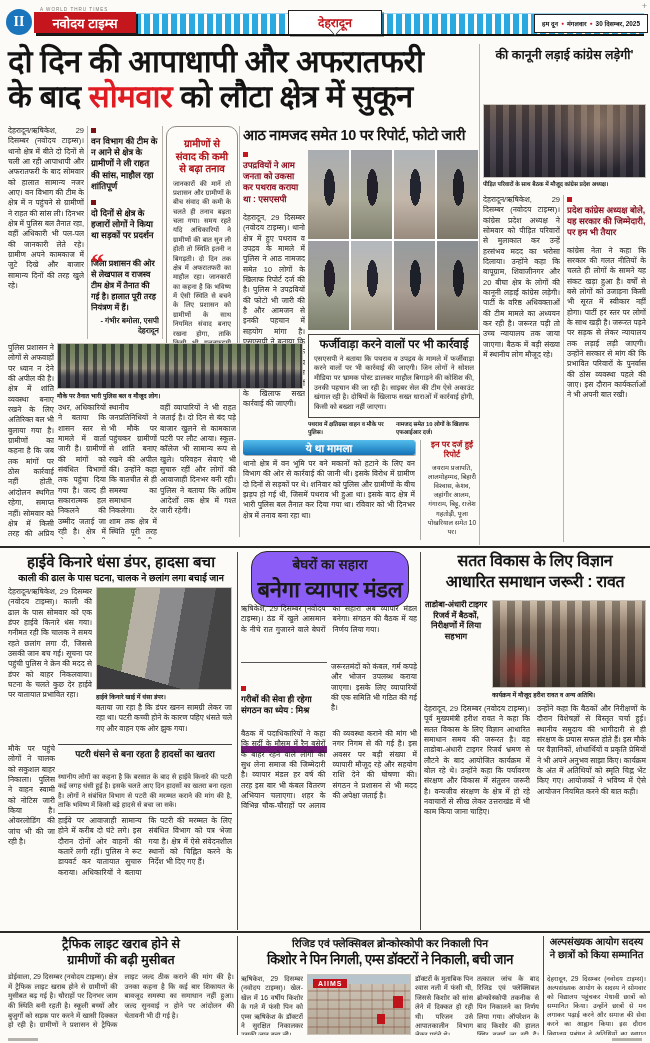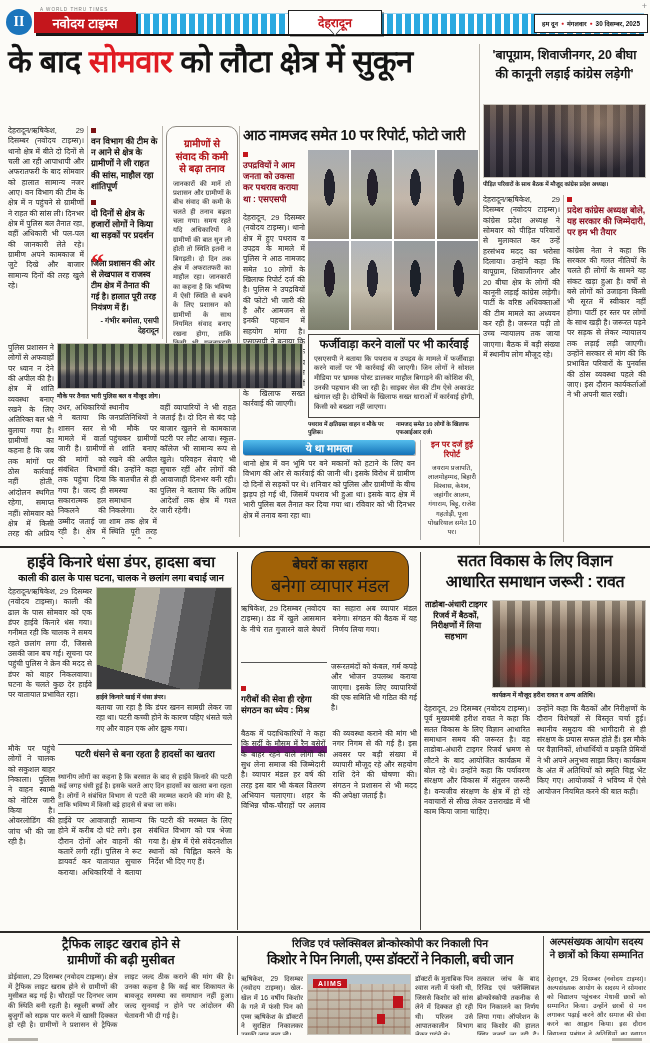--- a/index.html
+++ b/index.html
@@ -33,21 +33,21 @@
   .roundbox{border:1.5px solid #8f8b83;border-radius:10px;padding:11px 6px;background:#fdfcf9;}
   .roundbox .t{color:#b01116;font-weight:bold;font-size:10px;text-align:center;line-height:1.25;margin-bottom:3px;}
   .actionbox{border:1px solid #4a4642;padding:3px 5px;background:#fdfcf8;}
   .actionbox .t{font-weight:800;font-size:11.5px;text-align:center;line-height:1.2;margin-bottom:2px;color:#151515;}
   .strip-blue{background:linear-gradient(180deg,#54bdec 0%,#1472b8 100%);color:#fff;font-weight:bold;font-size:10.5px;display:flex;align-items:center;justify-content:center;border-radius:2px;box-shadow:1px 1px 0 rgba(0,0,0,.3);}
   .firbox{border-left:1px solid #aaa;padding-left:4px;}
   .firbox .t{color:#b01116;font-weight:bold;font-size:8.2px;text-align:center;line-height:1.25;margin-bottom:2px;}
   .quote{font-size:8px;font-weight:bold;line-height:1.35;color:#17120f;position:relative;padding-top:10px;}
   .quote:before{content:"“";position:absolute;top:-4px;left:0;font-size:26px;color:#e01b22;font-family:"Liberation Serif",serif;}
   .qby{font-size:7.5px;font-weight:bold;text-align:right;color:#222;margin-top:2px;}
-  .roundhead{border:1.5px solid #2e2c29;border-radius:16px;text-align:center;padding:3px 4px;background:#a16207;}
+  .roundhead{border:1.5px solid #2e2c29;border-radius:16px;text-align:center;padding:3px 4px;background:#8b5cf6;}
   .grid8{display:grid;grid-template-columns:repeat(4,1fr);grid-template-rows:repeat(2,1fr);gap:2px;background:#fff;}
   .grid8 .cell{background:
     radial-gradient(ellipse 22% 34% at 52% 42%,#23232e 0 60%,transparent 61%),
     linear-gradient(180deg,#a9adb2 0%,#b8b1a2 55%,#8f8878 100%);}
   .grid8 .cell:nth-child(2){filter:hue-rotate(18deg) brightness(.94);}
   .grid8 .cell:nth-child(3){filter:hue-rotate(-14deg) brightness(1.04);}
   .grid8 .cell:nth-child(4){filter:brightness(.88);}
   .grid8 .cell:nth-child(5){filter:hue-rotate(24deg) brightness(.92);}
   .grid8 .cell:nth-child(6){filter:brightness(1.06);}
   .grid8 .cell:nth-child(7){filter:hue-rotate(-20deg) brightness(.9);}
@@ -93,20 +93,21 @@
   <div class="abs edition-badge" style="left:288px;top:10px;width:92px;height:23px;">
       <span>देहरादून</span>
     </div>
   <div class="abs datebox" style="left:534px;top:14px;width:112px;height:17px;">
     <span class="datepart">हम दून</span>
       <span class="datepart">मंगलवार</span>
       <span class="datepart">30 दिसम्बर, 2025</span>
   </div>
 
   <div class="abs h-xl" style="left:8px;top:44px;width:470px;height:76px;">
+    <div>दो दिन की आपाधापी और अफरातफरी</div>
     <div><span>के बाद </span><span class="red">सोमवार</span><span> को लौटा क्षेत्र में सुकून</span></div>
   </div>
   <div class="abs vrule" style="left:479px;top:44px;height:501px;"></div>
 
   <div class="abs just" style="left:8px;top:126px;width:76px;height:213px;">देहरादून/ऋषिकेश, 29 दिसम्बर (नवोदय टाइम्स)। थानो क्षेत्र में बीते दो दिनों से चली आ रही आपाधापी और अफरातफरी के बाद सोमवार को हालात सामान्य नजर आए। वन विभाग की टीम के क्षेत्र में न पहुंचने से ग्रामीणों ने राहत की सांस ली। दिनभर क्षेत्र में पुलिस बल तैनात रहा, वहीं अधिकारी भी पल-पल की जानकारी लेते रहे। ग्रामीण अपने कामकाज में जुटे दिखे और बाजार सामान्य दिनों की तरह खुले रहे।</div>
   <div class="abs vrule" style="left:87px;top:126px;height:213px;"></div>
 
   <div class="abs" style="left:91px;top:126px;width:68px;height:213px;overflow:hidden;">
     <div class="bullet" style="margin-bottom:6px;">
         <span class="sq"></span>
@@ -162,21 +163,20 @@
   <div class="abs strip-blue" style="left:243px;top:440px;width:172px;height:15px;">
       <span>ये था मामला</span>
     </div>
   <div class="abs just" style="left:243px;top:459px;width:172px;height:80px;">थानो क्षेत्र में वन भूमि पर बने मकानों को हटाने के लिए वन विभाग की ओर से कार्रवाई की जानी थी। इसके विरोध में ग्रामीण दो दिनों से सड़कों पर थे। शनिवार को पुलिस और ग्रामीणों के बीच झड़प हो गई थी, जिसमें पथराव भी हुआ था। इसके बाद क्षेत्र में भारी पुलिस बल तैनात कर दिया गया था। रविवार को भी दिनभर क्षेत्र में तनाव बना रहा था।</div>
   <div class="abs firbox" style="left:420px;top:440px;width:54px;height:100px;overflow:hidden;">
     <div class="t">इन पर दर्ज हुई रिपोर्ट</div>
     <div style="font-size:6.6px;line-height:1.4;text-align:center;color:#222;">जयराम प्रजापति, लालमोहम्मद, बिहारी विश्वास, केशव, जहांगीर आलम, गंगाराम, बिट्टू, राजेश गहतोड़ी, पूजा पोखरियाल समेत 10 पर।</div>
   </div>
 
   <div class="abs h-lg" style="left:483px;top:46px;width:163px;font-size:12.5px;line-height:1.5;text-align:center;">
-    <div>'बापूग्राम, शिवाजीनगर, 20 बीघा</div>
     <div>की कानूनी लड़ाई कांग्रेस लड़ेगी'</div>
   </div>
   <div class="abs photo ph-congress" style="left:483px;top:104px;width:163px;height:74px;"></div>
   <div class="abs cap" style="left:483px;top:180px;width:163px;white-space:normal;height:10px;font-size:5.9px;">पीड़ित परिवारों के साथ बैठक में मौजूद कांग्रेस प्रदेश अध्यक्ष।</div>
   <div class="abs just" style="left:483px;top:195px;width:77px;height:347px;">देहरादून/ऋषिकेश, 29 दिसम्बर (नवोदय टाइम्स)। कांग्रेस प्रदेश अध्यक्ष ने सोमवार को पीड़ित परिवारों से मुलाकात कर उन्हें हरसंभव मदद का भरोसा दिलाया। उन्होंने कहा कि बापूग्राम, शिवाजीनगर और 20 बीघा क्षेत्र के लोगों की कानूनी लड़ाई कांग्रेस लड़ेगी। पार्टी के वरिष्ठ अधिवक्ताओं की टीम मामले का अध्ययन कर रही है। जरूरत पड़ी तो उच्च न्यायालय तक जाया जाएगा। बैठक में बड़ी संख्या में स्थानीय लोग मौजूद रहे।</div>
   <div class="abs vrule" style="left:563px;top:195px;height:347px;"></div>
   <div class="abs" style="left:567px;top:195px;width:79px;height:347px;overflow:hidden;">
     <div class="bullet" style="margin-bottom:7px;">
         <span class="sq" style="background:#c4161c;"></span>
         <span class="btext red">प्रदेश कांग्रेस अध्यक्ष बोले, यह सरकार की जिम्मेदारी, पर हम भी तैयार</span>
@@ -196,21 +196,21 @@
   <div class="abs" style="left:58px;top:744px;width:174px;height:66px;border-top:1.5px solid #444;border-bottom:1.5px solid #444;padding-top:2px;overflow:hidden;">
     <div style="font-size:9px;font-weight:800;text-align:center;margin-bottom:12px;color:#151515;">पटरी धंसने से बना रहता है हादसों का खतरा</div>
     <div class="just small">स्थानीय लोगों का कहना है कि बरसात के बाद से हाईवे किनारे की पटरी कई जगह धंसी हुई है। इसके चलते आए दिन हादसों का खतरा बना रहता है। लोगों ने संबंधित विभाग से पटरी की मरम्मत कराने की मांग की है, ताकि भविष्य में किसी बड़े हादसे से बचा जा सके।</div>
   </div>
   <div class="abs just cols2" style="left:58px;top:816px;width:174px;height:112px;">हाईवे पर आवाजाही सामान्य होने में करीब दो घंटे लगे। इस दौरान दोनों ओर वाहनों की कतारें लगी रहीं। पुलिस ने रूट डायवर्ट कर यातायात सुचारु कराया। अधिकारियों ने बताया कि पटरी की मरम्मत के लिए संबंधित विभाग को पत्र भेजा गया है। क्षेत्र में ऐसे संवेदनशील स्थानों को चिह्नित करने के निर्देश भी दिए गए हैं।</div>
 
   <div class="abs vrule dark" style="left:237px;top:552px;height:378px;"></div>
 
   <div class="abs roundhead" style="left:251px;top:551px;width:148px;">
     <div style="font-size:13.5px;font-weight:800;">बेघरों का सहारा</div>
-    <div style="font-size:18px;font-weight:400;letter-spacing:-.3px;">बनेगा व्यापार मंडल</div>
+    <div style="font-size:22px;font-weight:700;letter-spacing:-.3px;">बनेगा व्यापार मंडल</div>
   </div>
   <div class="abs just cols2" style="left:241px;top:604px;width:176px;height:54px;">ऋषिकेश, 29 दिसम्बर (नवोदय टाइम्स)। ठंड में खुले आसमान के नीचे रात गुजारने वाले बेघरों का सहारा अब व्यापार मंडल बनेगा। संगठन की बैठक में यह निर्णय लिया गया।</div>
   <div class="abs" style="left:241px;top:662px;width:86px;height:62px;border-top:1px solid #555;border-bottom:7px solid #701a75;padding-top:21px;overflow:hidden;">
     <div class="bullet">
         <span class="sq" style="background:#c4161c;"></span>
         <span class="btext">गरीबों की सेवा ही रहेगा संगठन का ध्येय : मिश्र</span>
       </div>
   </div>
   <div class="abs just" style="left:331px;top:662px;width:86px;height:62px;">जरूरतमंदों को कंबल, गर्म कपड़े और भोजन उपलब्ध कराया जाएगा। इसके लिए व्यापारियों की एक समिति भी गठित की गई है।</div>
   <div class="abs just cols2" style="left:241px;top:729px;width:176px;height:199px;">बैठक में पदाधिकारियों ने कहा कि सर्दी के मौसम में रैन बसेरों के बाहर रहने वाले लोगों की सुध लेना समाज की जिम्मेदारी है। व्यापार मंडल हर वर्ष की तरह इस बार भी कंबल वितरण अभियान चलाएगा। शहर के विभिन्न चौक-चौराहों पर अलाव की व्यवस्था कराने की मांग भी नगर निगम से की गई है। इस अवसर पर बड़ी संख्या में व्यापारी मौजूद रहे और सहयोग राशि देने की घोषणा की। संगठन ने प्रशासन से भी मदद की अपेक्षा जताई है।</div>

